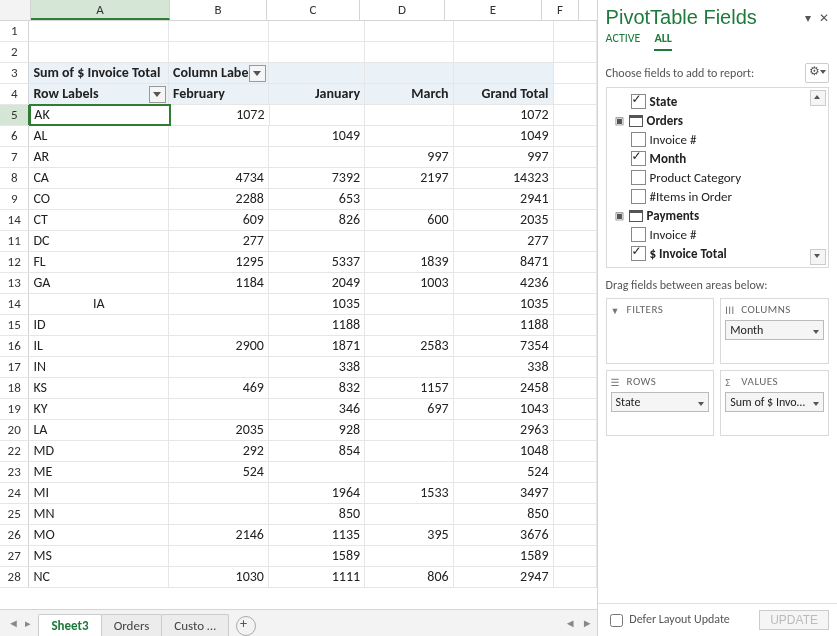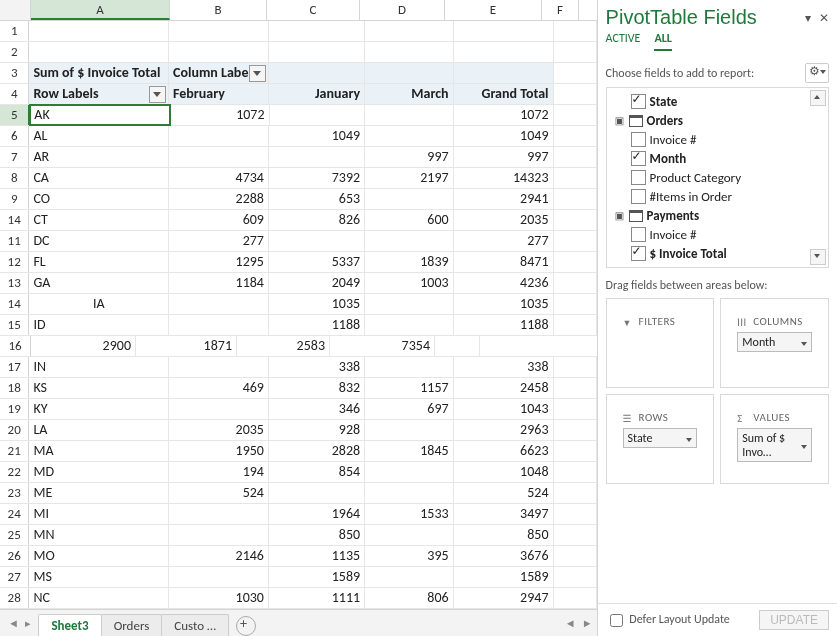--- a/index.html
+++ b/index.html
@@ -49,21 +49,21 @@
 .field-tree .scroll-up::after{content:"";position:absolute;left:3px;top:4px;border-left:3px solid transparent;border-right:3px solid transparent;border-bottom:4px solid #555;}
 .field-tree .scroll-down::after{content:"";position:absolute;left:3px;top:4px;border-left:3px solid transparent;border-right:3px solid transparent;border-top:4px solid #555;}
 .field-item{display:flex;align-items:center;gap:4px;padding:2px 0 2px 4px;cursor:pointer;}
 .indent1{padding-left:22px;} .indent0{padding-left:6px;}
 .chk{width:13px;height:13px;border:1px solid #888;background:#fff;position:relative;flex-shrink:0;}
 .chk.checked::after{content:"\2713";position:absolute;left:0;top:-3px;font-size:12px;color:#222;}
 .tbl-ico{width:12px;height:10px;border:1px solid #555;background:linear-gradient(#555 0 2px,#fff 2px);position:relative;flex-shrink:0;}
 .exp{width:10px;text-align:center;font-size:10px;color:#555;flex-shrink:0;}
 .drag-hint{padding:2px 8px 6px 8px;font-size:12px;color:#555;}
 .areas{display:grid;grid-template-columns:1fr 1fr;gap:6px;padding:0 8px 6px 8px;}
-.area{border:1px solid #d9d9d9;min-height:56px;padding:16px;}
+.area{border:1px solid #d9d9d9;min-height:56px;padding:4px;}
 .area-title{font-size:11px;color:#666;letter-spacing:0.5px;display:flex;align-items:center;gap:4px;margin-bottom:4px;}
 .area-title .ico{width:12px;height:12px;display:inline-block;}
 .area-title .ico.filter::before{content:"\25BC";font-size:9px;color:#777;}
 .area-title .ico.cols::before{content:"\2630";font-size:10px;color:#777;transform:rotate(90deg);display:inline-block;}
 .area-title .ico.rows::before{content:"\2630";font-size:10px;color:#777;}
 .area-title .ico.vals::before{content:"\03A3";font-size:11px;color:#777;}
 .field-chip{border:1px solid #bbb;background:#f5f5f5;font-size:12px;padding:2px 4px;display:flex;justify-content:space-between;align-items:center;cursor:pointer;}
 .field-chip .dd::after{content:"";display:inline-block;margin-left:4px;border-left:3px solid transparent;border-right:3px solid transparent;border-top:4px solid #555;}
 .panel-footer{display:flex;align-items:center;justify-content:space-between;padding:6px 8px;border-top:1px solid #e0e0e0;margin-top:auto;}
 .panel-footer label{font-size:12px;color:#555;}
@@ -215,20 +215,21 @@
           <div class="row-head">15</div>
           <div class="cell" style="width:138px;">ID</div>
           <div class="cell rt" style="width:96px;"></div>
           <div class="cell rt" style="width:92px;">1188</div>
           <div class="cell rt" style="width:84px;"></div>
           <div class="cell rt" style="width:96px;">1188</div>
           <div class="cell" style="width:36px;"></div>
         </div>
         <div class="row">
           <div class="row-head">16</div>
+          <div class="cell" style="width:138px;">IL</div>
           <div class="cell rt" style="width:96px;">2900</div>
           <div class="cell rt" style="width:92px;">1871</div>
           <div class="cell rt" style="width:84px;">2583</div>
           <div class="cell rt" style="width:96px;">7354</div>
           <div class="cell" style="width:36px;"></div>
         </div>
         <div class="row">
           <div class="row-head">17</div>
           <div class="cell" style="width:138px;">IN</div>
           <div class="cell rt" style="width:96px;"></div>
@@ -258,32 +259,23 @@
         <div class="row">
           <div class="row-head">20</div>
           <div class="cell" style="width:138px;">LA</div>
           <div class="cell rt" style="width:96px;">2035</div>
           <div class="cell rt" style="width:92px;">928</div>
           <div class="cell rt" style="width:84px;"></div>
           <div class="cell rt" style="width:96px;">2963</div>
           <div class="cell" style="width:36px;"></div>
         </div>
         <div class="row">
-          <div class="row-head">21</div>
-          <div class="cell" style="width:138px;">MA</div>
-          <div class="cell rt" style="width:96px;">1950</div>
-          <div class="cell rt" style="width:92px;">2828</div>
-          <div class="cell rt" style="width:84px;">1845</div>
-          <div class="cell rt" style="width:96px;">6623</div>
-          <div class="cell" style="width:36px;"></div>
-        </div>
-        <div class="row">
           <div class="row-head">22</div>
           <div class="cell" style="width:138px;">MD</div>
-          <div class="cell rt" style="width:96px;">194</div>
+          <div class="cell rt" style="width:96px;">292</div>
           <div class="cell rt" style="width:92px;">854</div>
           <div class="cell rt" style="width:84px;"></div>
           <div class="cell rt" style="width:96px;">1048</div>
           <div class="cell" style="width:36px;"></div>
         </div>
         <div class="row">
           <div class="row-head">23</div>
           <div class="cell" style="width:138px;">ME</div>
           <div class="cell rt" style="width:96px;">524</div>
           <div class="cell rt" style="width:92px;"></div>

